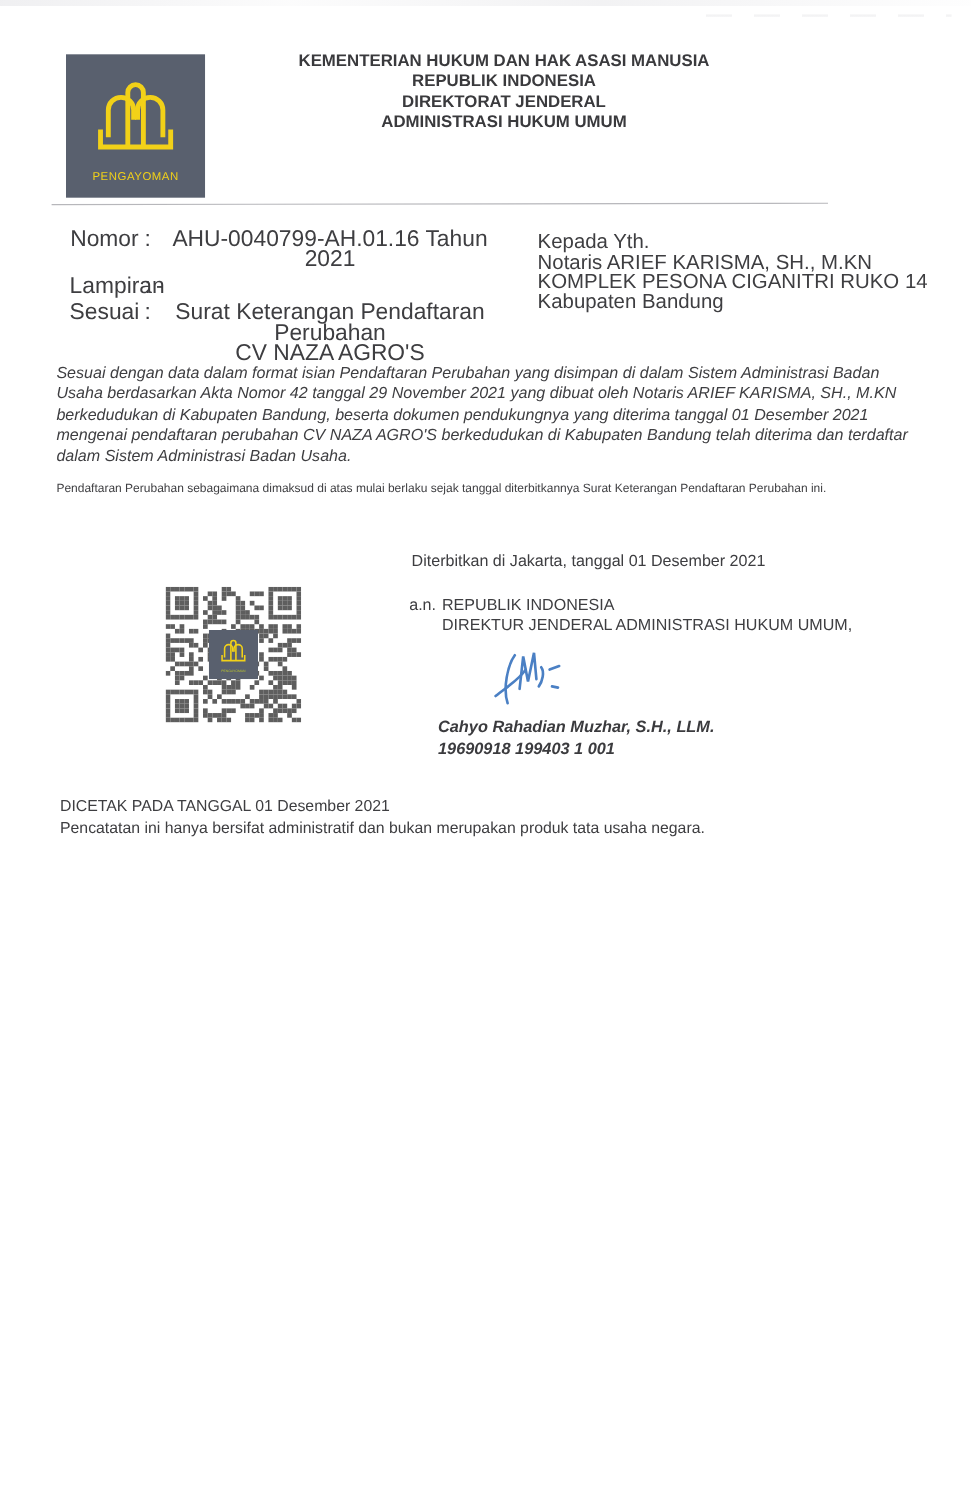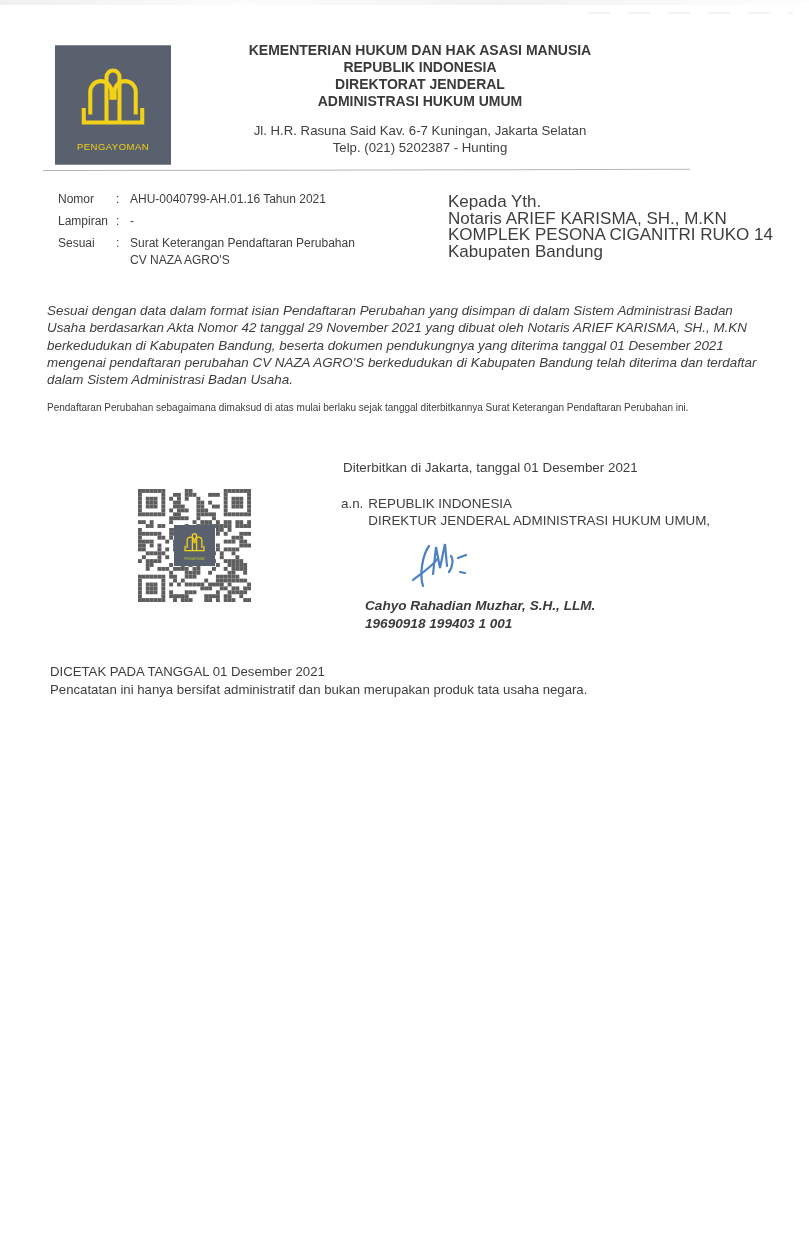--- a/index.html
+++ b/index.html
@@ -29,21 +29,21 @@
     position:absolute;left:230px;top:42px;width:380px;
     text-align:center;
   }
   .head-line{font-weight:bold;font-size:14px;line-height:17px;color:#3a3a3d;}
   .head-addr{margin-top:12px;font-size:13.2px;line-height:17px;color:#414144;}
   .divider{
     position:absolute;left:43px;top:170px;width:647px;height:1.4px;
     background:#b7b7bb;transform:rotate(-0.1deg);transform-origin:left center;
   }
   
-  .meta{position:absolute;left:58px;top:191px;font-size:12px;line-height:17px;}
+  .meta{position:absolute;left:58px;top:191px;font-size:19px;line-height:17px;text-align:center;}
   .meta-row{display:flex;margin-bottom:5px;align-items:flex-start;}
   .meta-label{width:58px;}
   .meta-colon{width:14px;}
   .meta-value{max-width:290px;}
   .recipient{position:absolute;left:448px;top:194px;font-size:17px;line-height:16.5px;}
   
   .para1{position:absolute;left:47px;top:302px;width:722px;font-size:13.4px;line-height:17.3px;font-style:italic;}
   .para2{position:absolute;left:47px;top:399px;width:722px;font-size:10px;line-height:17.3px;}
   .issued{position:absolute;left:343px;top:460px;font-size:13.4px;}
   
@@ -83,24 +83,20 @@
       <use href="#pengayoman-emblem" transform="translate(15,5) scale(0.70)"></use>
       <text x="50" y="90" text-anchor="middle" font-size="8.2" letter-spacing="0.4" fill="#f2d118" font-family="Liberation Sans, sans-serif">PENGAYOMAN</text>
     </svg>
   </div>
 
   <div class="head-text">
     <div class="head-line">KEMENTERIAN HUKUM DAN HAK ASASI MANUSIA</div>
     <div class="head-line">REPUBLIK INDONESIA</div>
     <div class="head-line">DIREKTORAT JENDERAL</div>
     <div class="head-line">ADMINISTRASI HUKUM UMUM</div>
-    <div class="head-addr">
-      <div>Jl. H.R. Rasuna Said Kav. 6-7 Kuningan, Jakarta Selatan</div>
-      <div>Telp. (021) 5202387 - Hunting</div>
-    </div>
   </div>
 
   <div class="divider"></div>
 
   <div class="meta">
     <div class="meta-row">
       <span class="meta-label">Nomor</span>
       <span class="meta-colon">:</span>
       <span class="meta-value">AHU-0040799-AH.01.16 Tahun 2021</span>
     </div>

